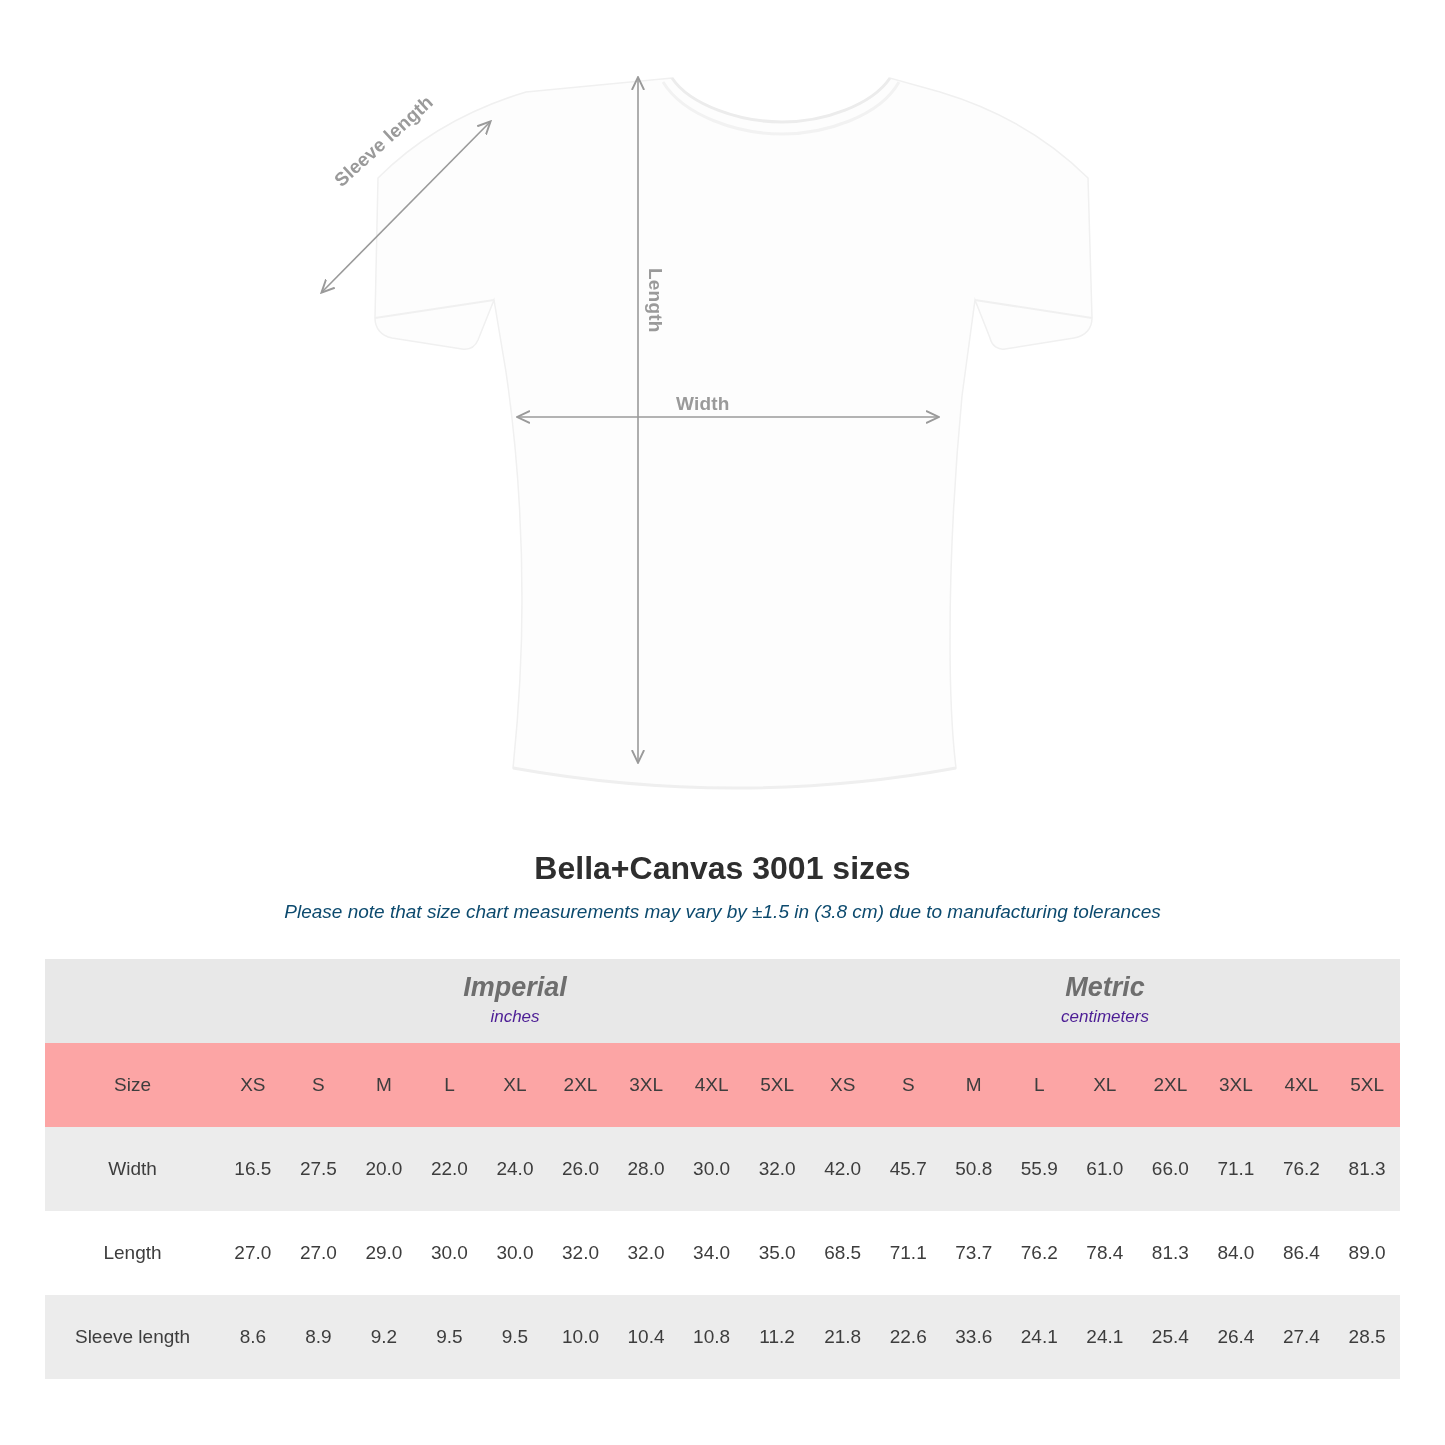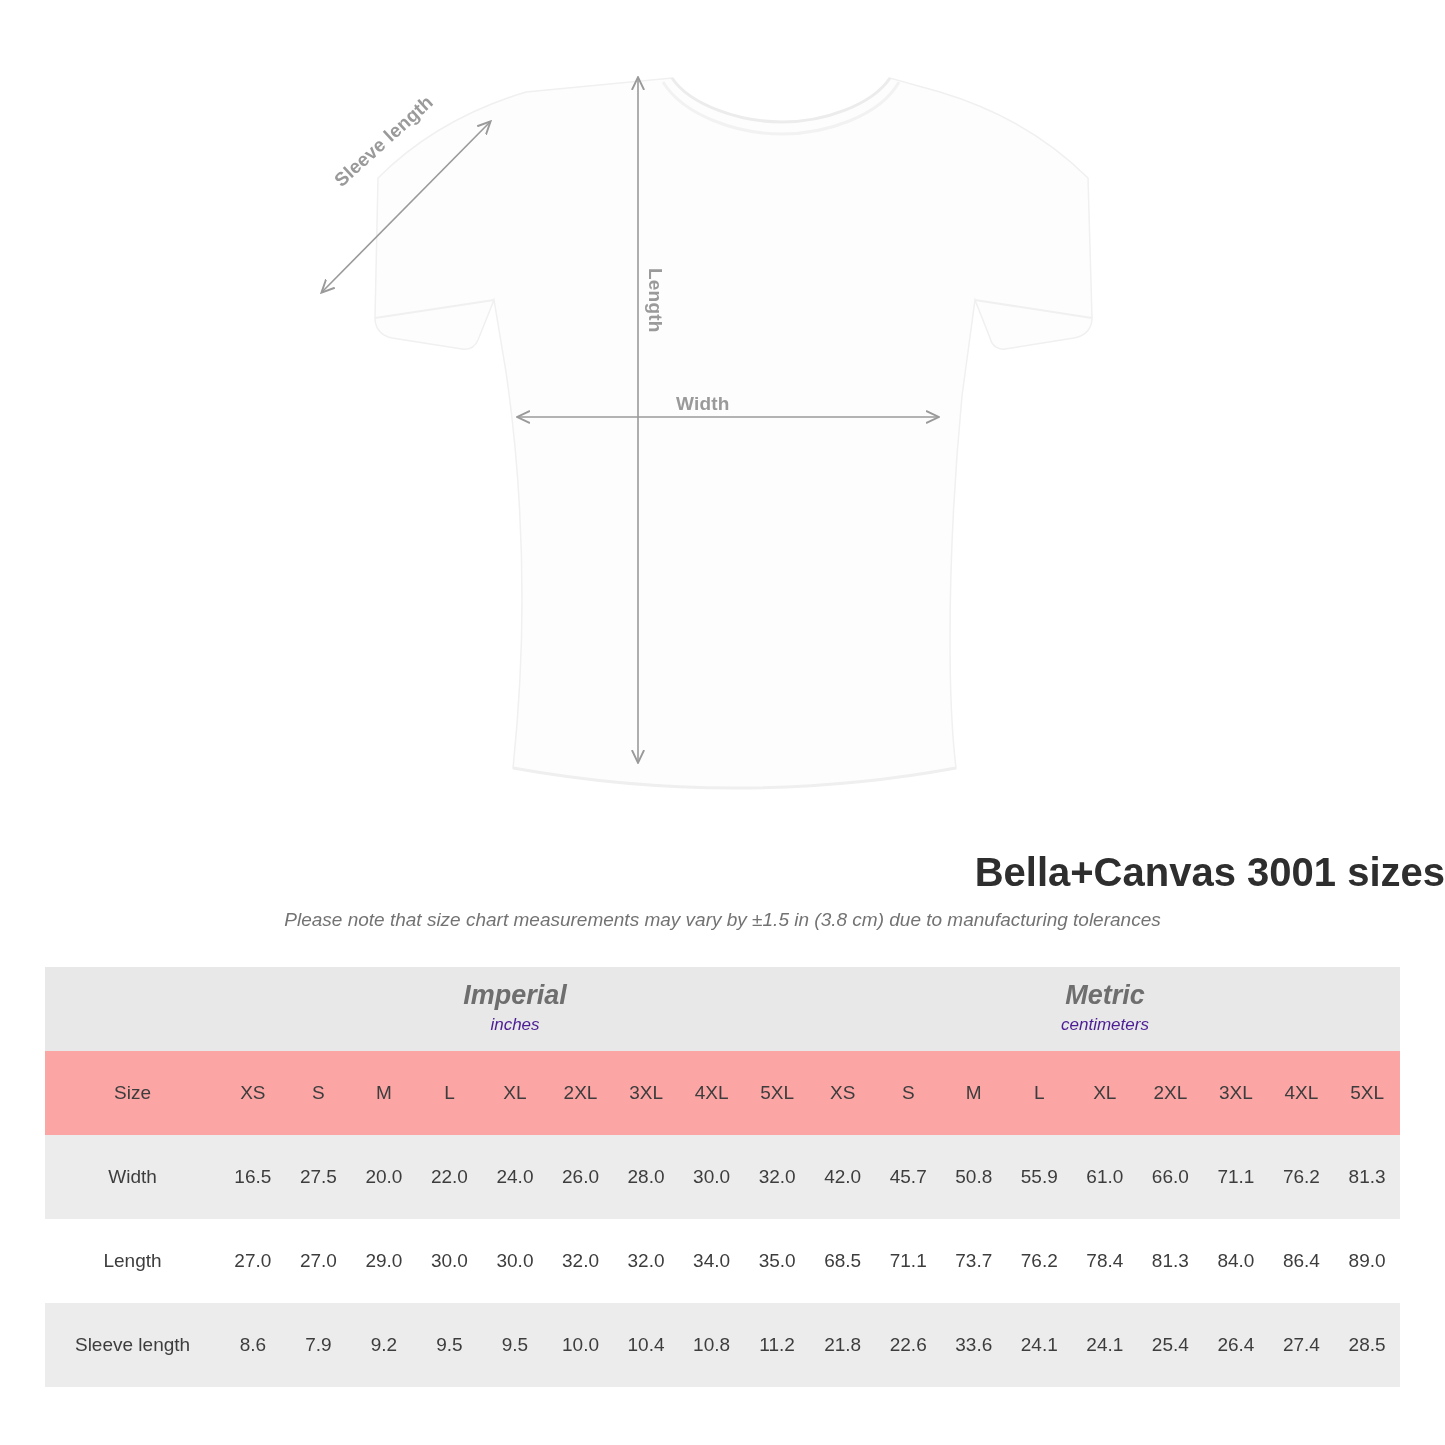--- a/index.html
+++ b/index.html
@@ -61,30 +61,29 @@
     left: 676px;
     top: 393px;
   }
 
   
   .title-block {
     text-align: center;
     margin-top: 20px;
   }
   .chart-title {
-    font-size: 40px;
+    font-size: 32px;
     font-weight: bold;
     color: #2e2e2e;
     margin: 0 0 14px 0;
-    text-align: right;
   }
   .chart-note {
     font-size: 19px;
     font-style: italic;
-    color: #737373;
+    color: #0c4a6e;
     margin: 0;
   }
 
   
   .table-wrap {
     margin: 36px 45px 0 45px;
     width: 1355px;
   }
 
   table.size-table {
@@ -319,21 +318,21 @@
           <td>78.4</td>
           <td>81.3</td>
           <td>84.0</td>
           <td>86.4</td>
           <td>89.0</td>
         </tr>
 
         <tr class="row-shaded">
           <td class="rowhead">Sleeve length</td>
           <td>8.6</td>
-          <td>7.9</td>
+          <td>8.9</td>
           <td>9.2</td>
           <td>9.5</td>
           <td>9.5</td>
           <td>10.0</td>
           <td>10.4</td>
           <td>10.8</td>
           <td>11.2</td>
           <td>21.8</td>
           <td>22.6</td>
           <td>33.6</td>

